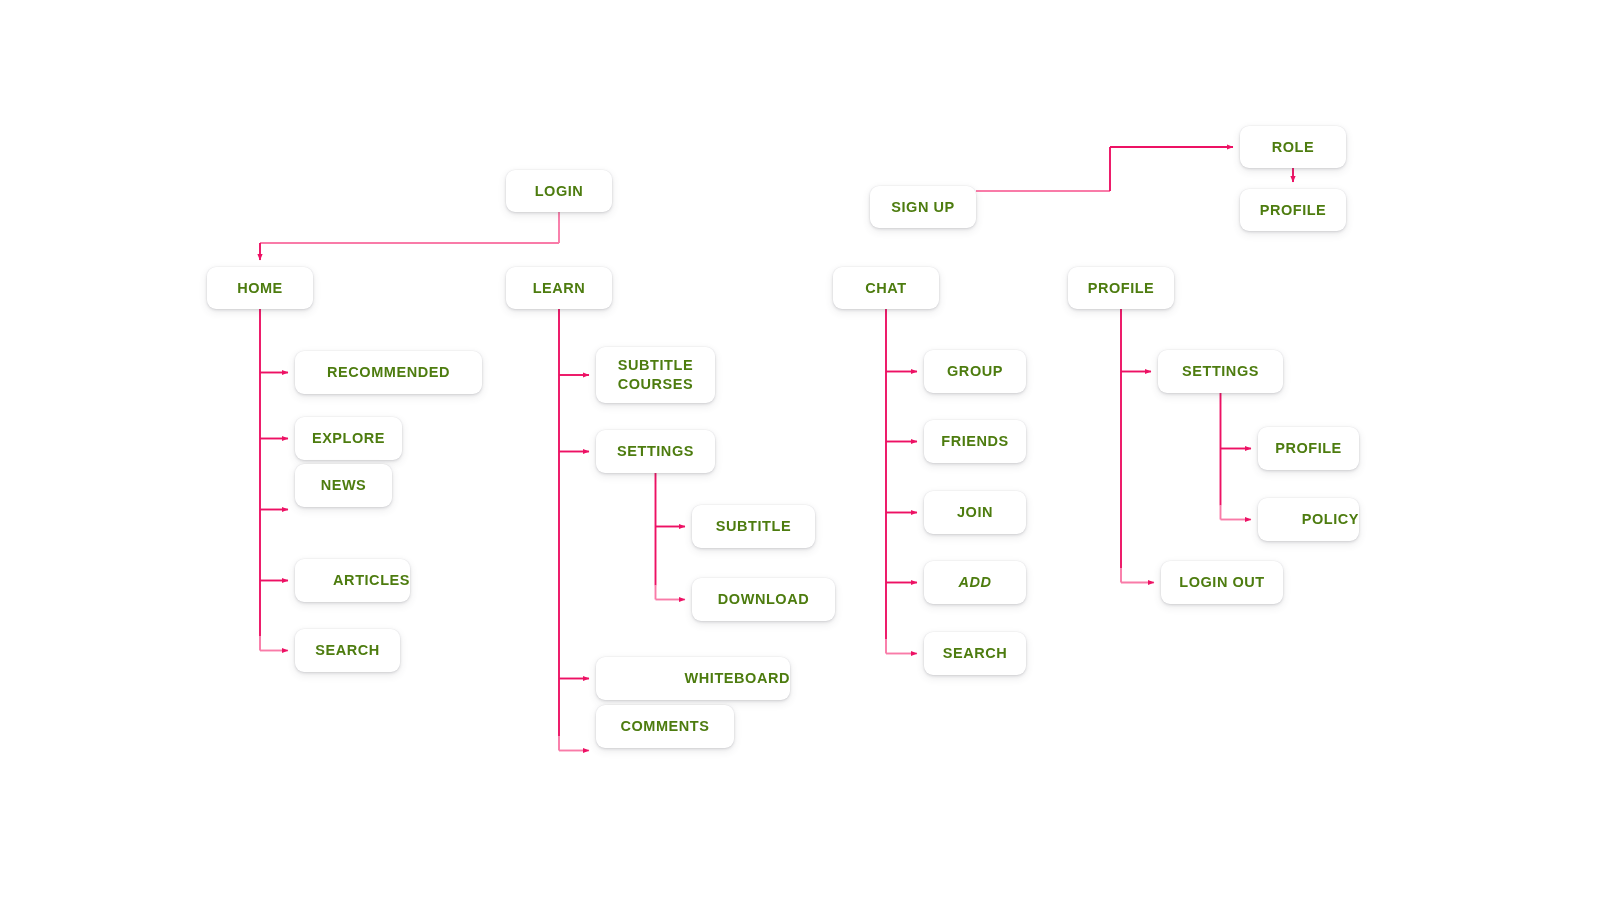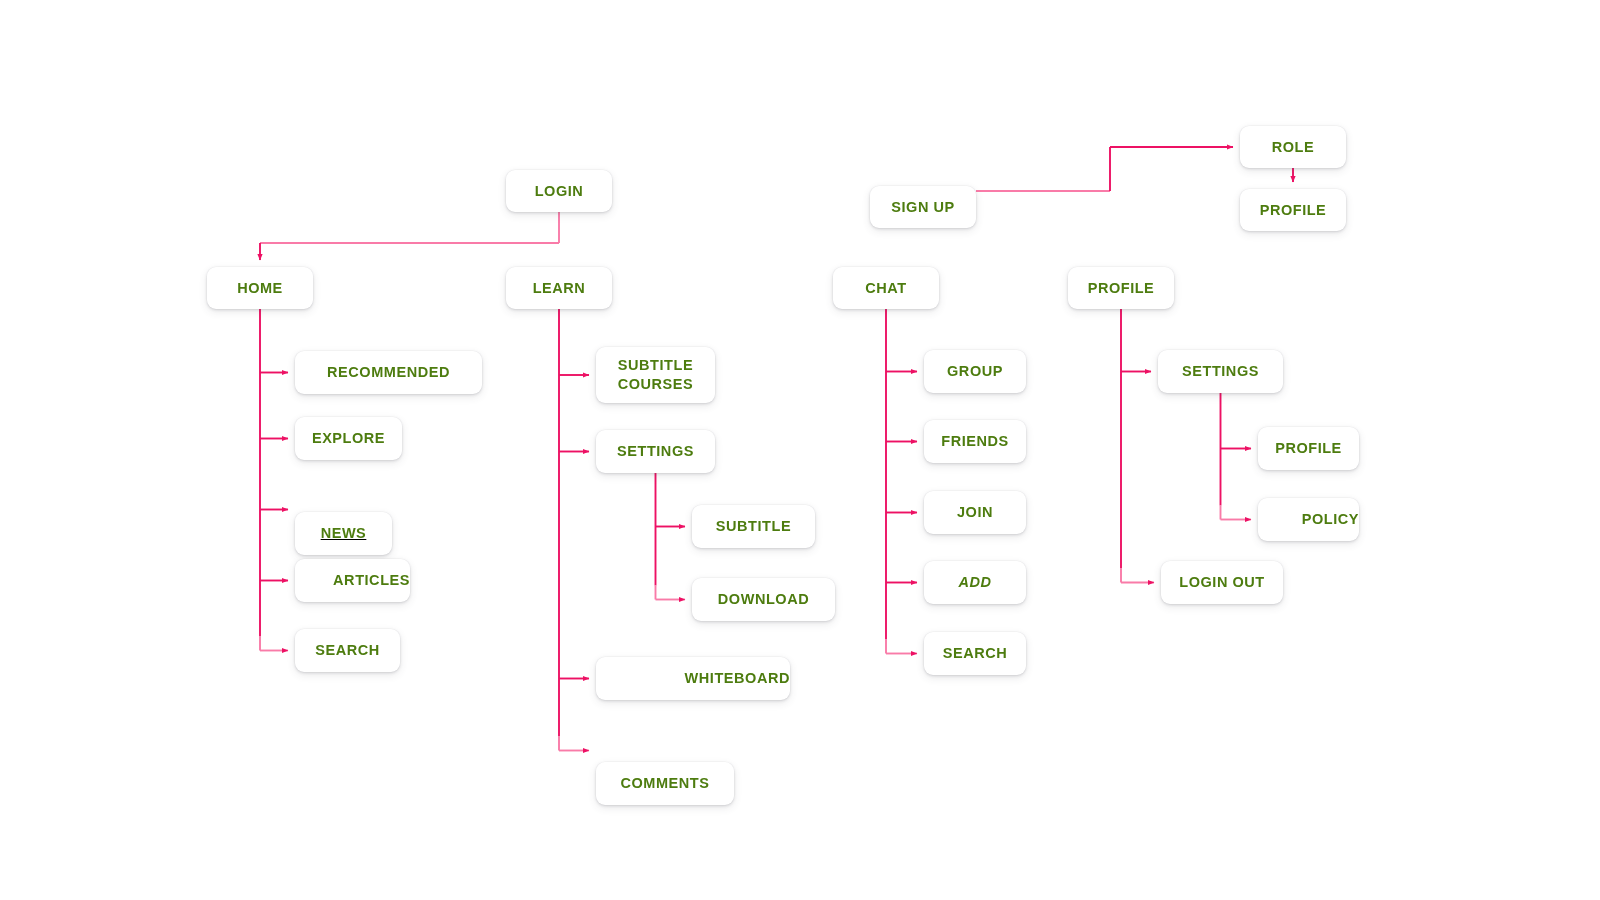--- a/index.html
+++ b/index.html
@@ -126,21 +126,21 @@
       </div>
       <div class="node" style="left: 1068px; top: 267px; width: 106px; height: 42px;">
         <span class="node-label">PROFILE</span>
       </div>
       <div class="node" style="left: 295px; top: 351px; width: 187px; height: 43px;">
         <span class="node-label">RECOMMENDED</span>
       </div>
       <div class="node" style="left: 295px; top: 417px; width: 107px; height: 43px;">
         <span class="node-label">EXPLORE</span>
       </div>
-      <div class="node" style="left: 295px; top: 512px; width: 97px; height: 43px; text-decoration: underline;">
+      <div class="node" style="left: 295px; top: 464px; width: 97px; height: 43px;">
         <span class="node-label">NEWS</span>
       </div>
       <div class="node" style="left: 295px; top: 559px; width: 115px; height: 43px; justify-content: flex-end;">
         <span class="node-label">ARTICLES</span>
       </div>
       <div class="node" style="left: 295px; top: 629px; width: 105px; height: 43px;">
         <span class="node-label">SEARCH</span>
       </div>
       <div class="node" style="left: 596px; top: 347px; width: 119px; height: 56px;">
         <span class="node-label">SUBTITLE
@@ -151,21 +151,21 @@
       </div>
       <div class="node" style="left: 692px; top: 505px; width: 123px; height: 43px;">
         <span class="node-label">SUBTITLE</span>
       </div>
       <div class="node" style="left: 692px; top: 578px; width: 143px; height: 43px;">
         <span class="node-label">DOWNLOAD</span>
       </div>
       <div class="node" style="left: 596px; top: 657px; width: 194px; height: 43px; justify-content: flex-end;">
         <span class="node-label">WHITEBOARD</span>
       </div>
-      <div class="node" style="left: 596px; top: 762px; width: 138px; height: 43px;">
+      <div class="node" style="left: 596px; top: 705px; width: 138px; height: 43px;">
         <span class="node-label">COMMENTS</span>
       </div>
       <div class="node" style="left: 924px; top: 350px; width: 102px; height: 43px;">
         <span class="node-label">GROUP</span>
       </div>
       <div class="node" style="left: 924px; top: 420px; width: 102px; height: 43px;">
         <span class="node-label">FRIENDS</span>
       </div>
       <div class="node" style="left: 924px; top: 491px; width: 102px; height: 43px;">
         <span class="node-label">JOIN</span>

